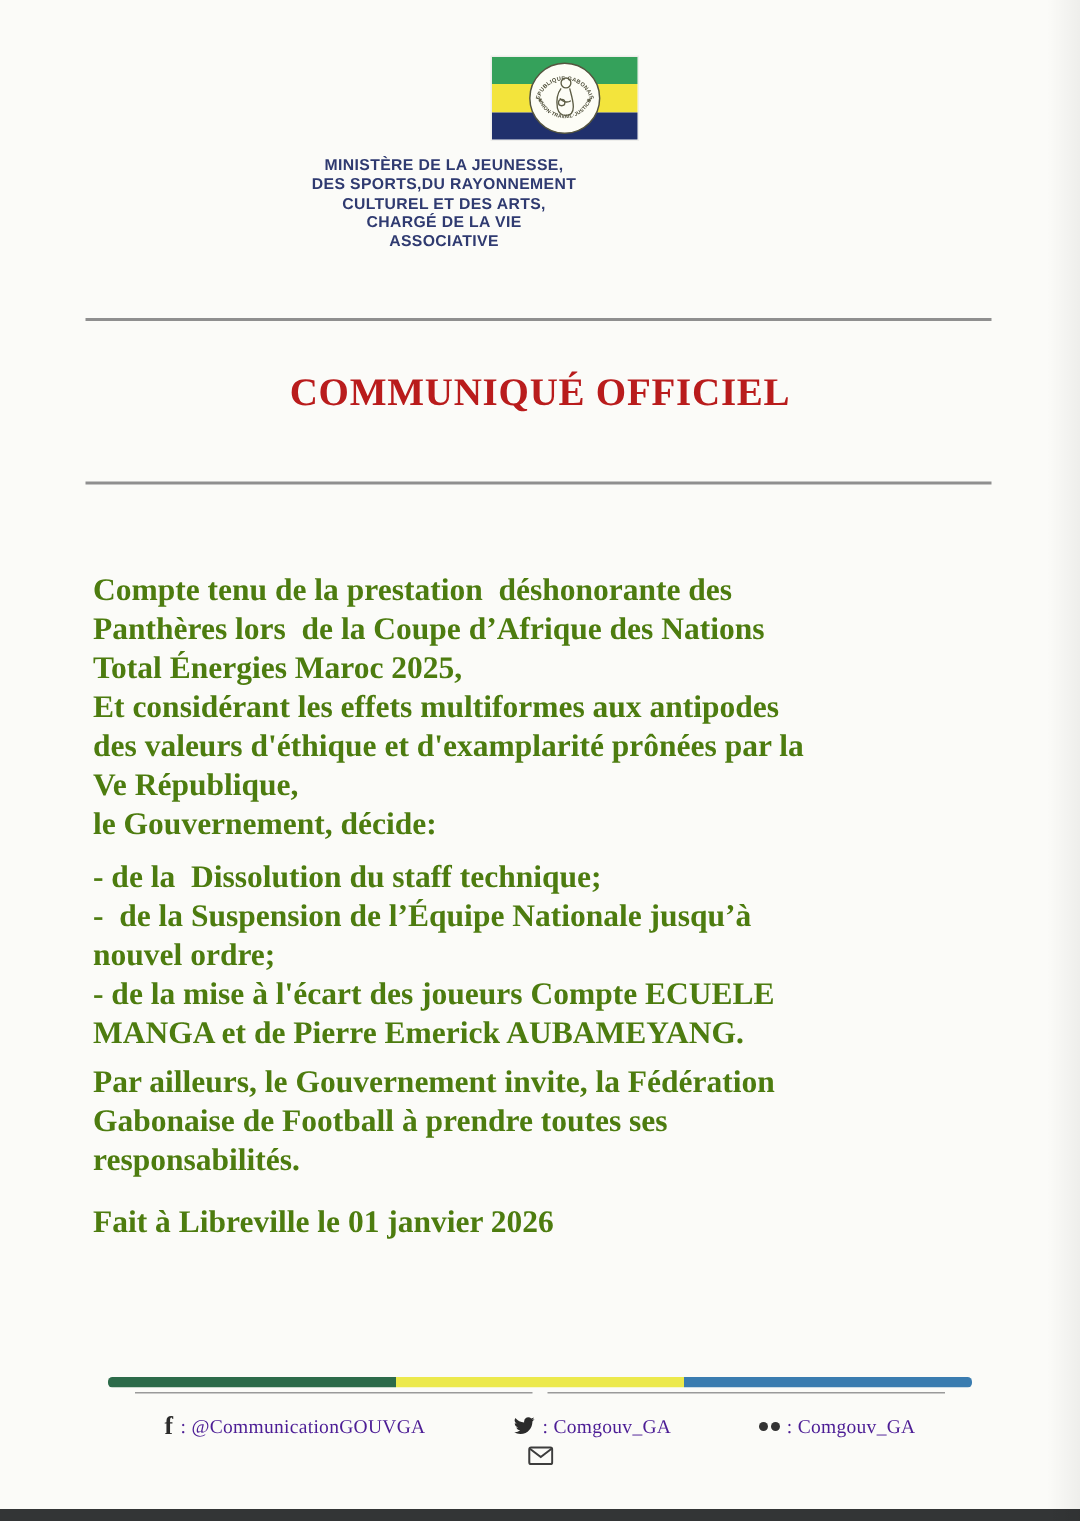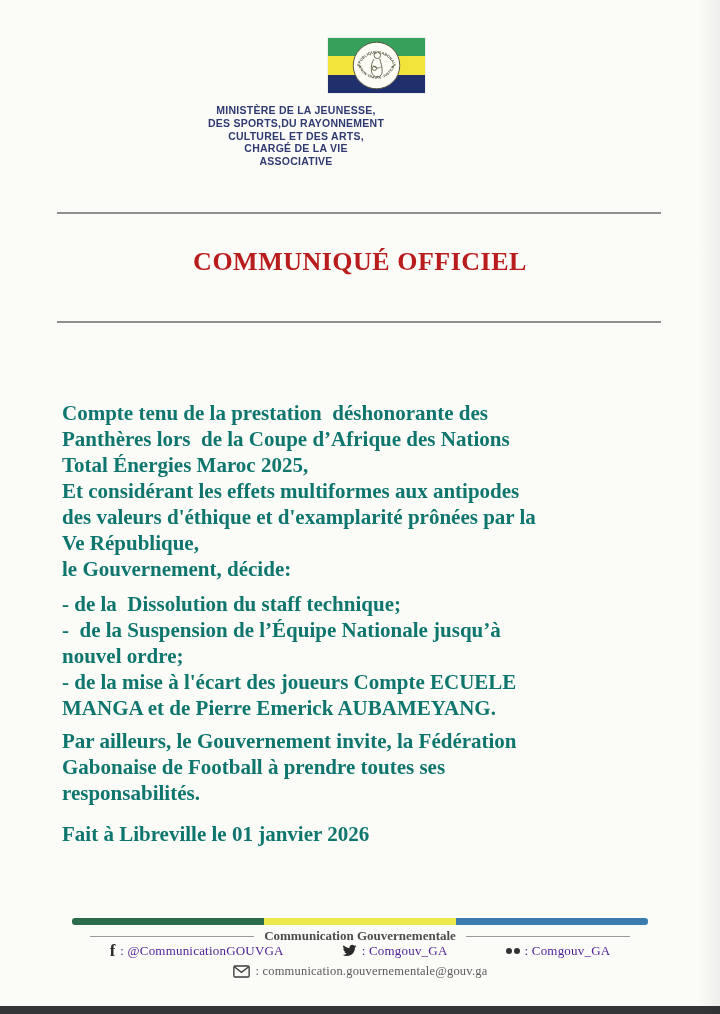--- a/index.html
+++ b/index.html
@@ -56,23 +56,23 @@
   
   .doc-title{
     position:absolute;left:0;top:247px;width:720px;
     text-align:center;
     font-size:26px;font-weight:700;letter-spacing:0.5px;
     color:#b91c1c;margin:0;
   }
 
   
   .body-text{
-    position:absolute;left:62px;top:400px;width:575px;
+    position:absolute;left:62px;top:380px;width:575px;
     font-size:21px;line-height:26px;font-weight:700;
-    color:#0f766e;
+    color:#4d7c0f;
   }
   .body-text p{
     margin:0;white-space:pre-wrap;
   }
   .p-decisions{margin-top:9px !important;}
   .p-federation{margin-top:7px !important;}
   .p-dateline{margin-top:15px !important;}
   .p-fin{
     margin-top:46px !important;
     padding-left:14px;
@@ -191,21 +191,20 @@
   </div>
 
   <div class="tricolor">
     <div class="seg seg-green"></div>
     <div class="seg seg-yellow"></div>
     <div class="seg seg-blue"></div>
   </div>
 
   <div class="org-row">
     <span class="hline"></span>
-    <span class="org-label">Communication Gouvernementale</span>
     <span class="hline"></span>
   </div>
 
   <div class="social-row">
     <span class="social-item">
       <span class="fb-glyph">f</span>
       <span class="social-handle">: @CommunicationGOUVGA</span>
     </span>
     <span class="social-item">
       <svg width="15" height="13" viewBox="0 0 24 20">
@@ -220,17 +219,16 @@
         </span>
       <span class="social-handle">: Comgouv_GA</span>
     </span>
   </div>
 
   <div class="email-row">
     <svg width="17" height="13" viewBox="0 0 20 15">
       <rect x="1" y="1" width="18" height="13" rx="1.5" fill="none" stroke="#3d3d3d" stroke-width="1.6"></rect>
       <path d="M 1.5,2 L 10,8.5 L 18.5,2" fill="none" stroke="#3d3d3d" stroke-width="1.6"></path>
     </svg>
-    <span class="email-text">: communication.gouvernementale@gouv.ga</span>
   </div>
 
   <div class="bottom-bar"></div>
 </div>
 
 </body></html>

